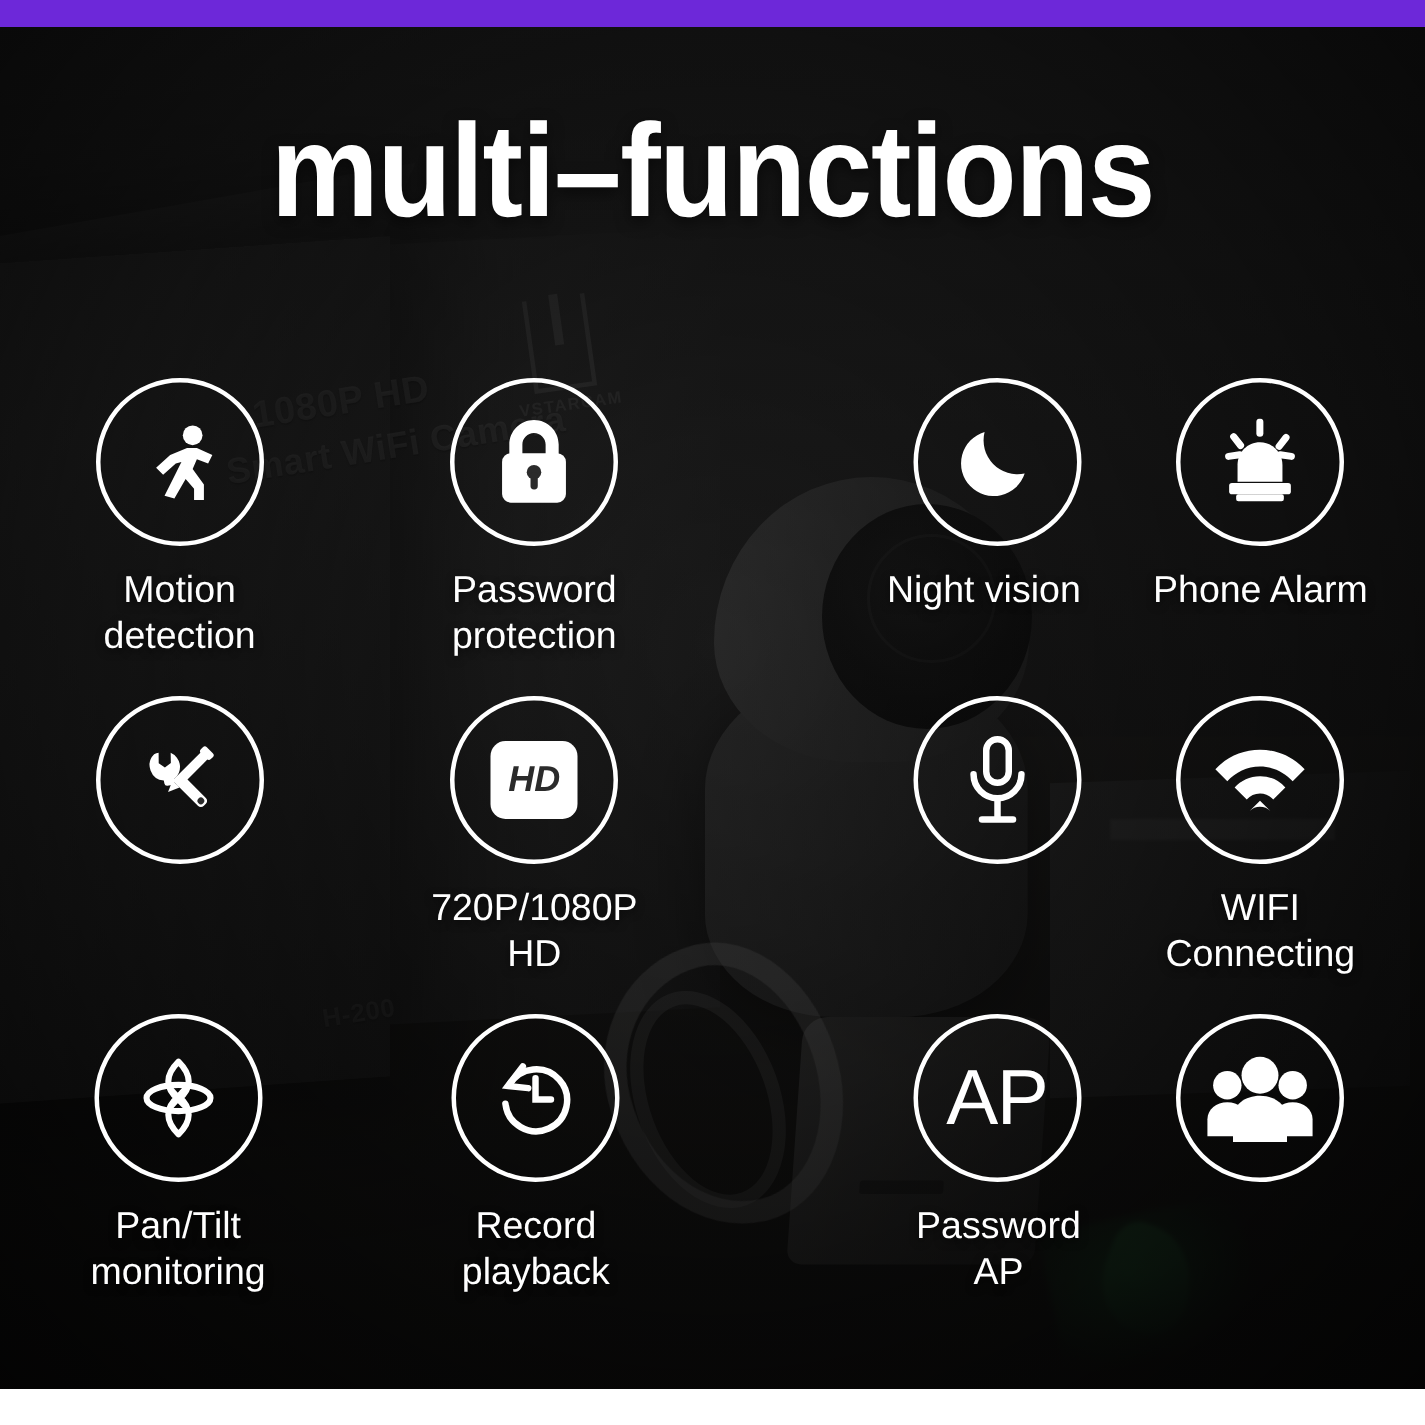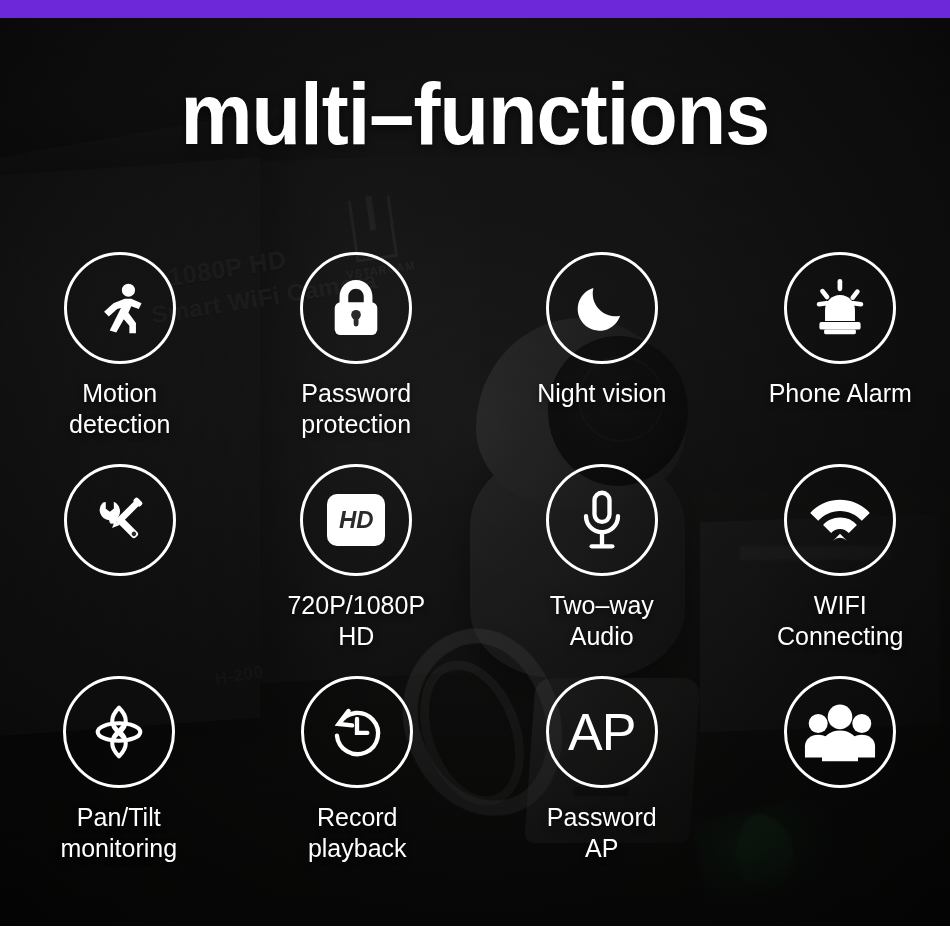--- a/index.html
+++ b/index.html
@@ -253,21 +253,21 @@
     color:#ffffff;
     font-size:25px;
     line-height:1.22;
     text-align:center;
     white-space:pre-line;
     text-shadow:0 2px 6px rgba(0,0,0,.6);
     font-family:"Liberation Sans", sans-serif;
   }
   
   .cell.c0 { transform:translateX(1px); }
-  .cell.c2 { transform:translateX(8px); }
+  .cell.c2 { transform:translateX(8px);align-items:flex-end; }
   .cell.c3 { transform:translateX(9px); }
 </style>
 </head>
 <body>
 
 <div id="poster">
 
   <div class="stage">
     <div class="bg-layer">
       <div class="bg-wall"></div>
@@ -398,22 +398,20 @@
         <div class="badge">
           <span>
             <svg width="52" height="62" viewBox="0 0 52 66" fill="none" stroke="#fff" stroke-width="4.6">
               <rect x="18" y="4" width="16" height="31" rx="8"></rect>
               <path d="M9 29a17 17 0 0 0 34 0" stroke-linecap="round"></path>
               <path d="M26 46v13" stroke-linecap="round"></path>
               <path d="M15 61h22" stroke-linecap="round"></path>
             </svg>
           </span>
         </div>
-        <div class="caption">Two–way
-Audio</div>
       </div>
 
       <div class="cell c3">
         <div class="badge">
           <span>
             <svg width="64" height="48" viewBox="0 0 66 50" fill="#fff">
               <path d="M33 4C20.6 4 9.5 9.3 2 17.6l8.3 8.3C16 19.6 24 15.6 33 15.6s17 4 22.7 10.3L64 17.6C56.5 9.3 45.4 4 33 4z"></path>
               <path d="M33 22.4c-7 0-13.3 3-17.6 7.8l8.4 8.4A12.2 12.2 0 0 1 33 34.3c3.6 0 6.8 1.6 9.2 4.3l8.4-8.4A23.3 23.3 0 0 0 33 22.4z"></path>
               <path d="M33 39.4 25.8 46.6a10 10 0 0 1 14.4 0z"></path>
             </svg>

